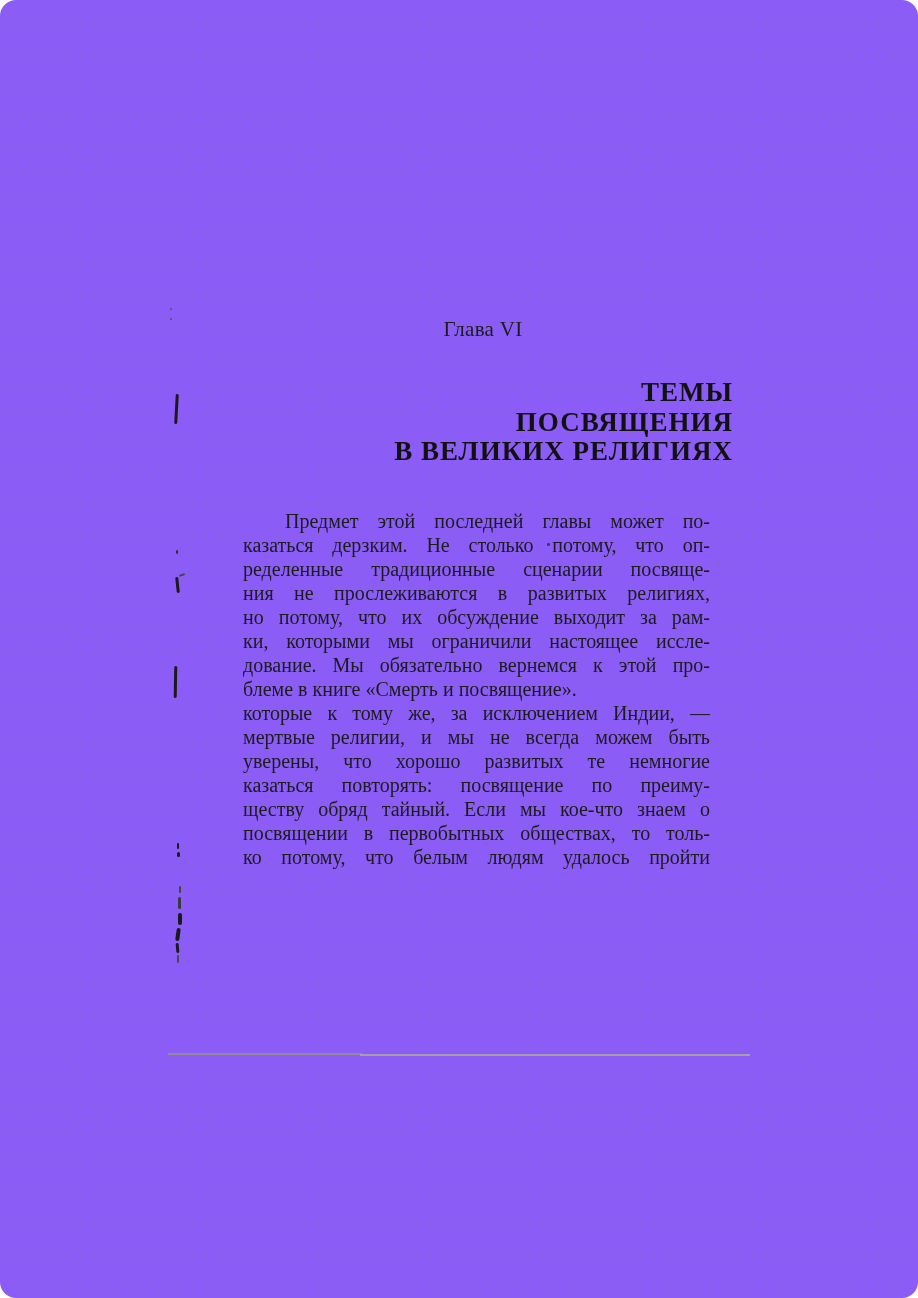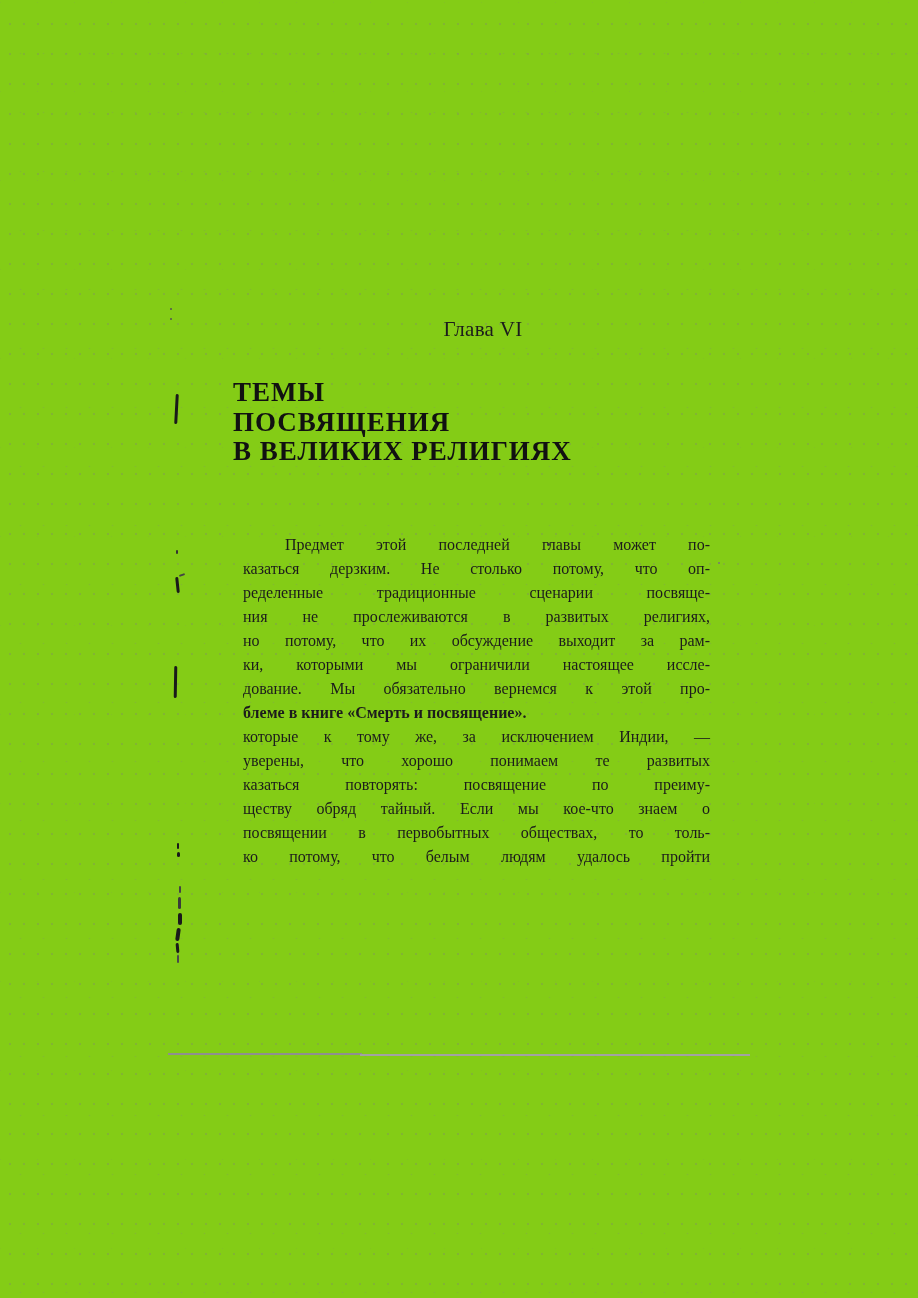--- a/index.html
+++ b/index.html
@@ -1,23 +1,24 @@
 <!DOCTYPE html>
 <html><head>
 <meta charset="utf-8">
 <style>
   html, body { margin: 0; padding: 0; }
   .page {
     position: relative;
     width: 918px;
     height: 1298px;
-    background: #84cc16;
+    background: #8b5cf6;
     overflow: hidden;
     font-family: "Liberation Serif", "DejaVu Serif", serif;
     color: #1c1c1c;
+    border-radius: 16px;
   }
   
   .noise {
     position: absolute;
     inset: 0;
     background-image:
       radial-gradient(circle, rgba(125,125,125,0.30) 0.7px, transparent 1.1px),
       radial-gradient(circle, rgba(125,125,125,0.20) 0.7px, transparent 1.1px),
       radial-gradient(circle, rgba(125,125,125,0.13) 0.6px, transparent 1px);
     background-size: 14px 30px, 23px 59px, 37px 89px;
@@ -32,44 +33,44 @@
     text-align: center;
     font-size: 21px;
     line-height: 24px;
     letter-spacing: 0.3px;
   }
   .title {
     position: absolute;
     left: 233px;
     top: 378px;
     width: 500px;
-    text-align: left;
+    text-align: right;
     font-weight: bold;
     font-size: 27px;
     line-height: 29.5px;
     letter-spacing: 1px;
     color: #111;
   }
   .body-text {
     position: absolute;
     left: 243px;
-    top: 533px;
+    top: 509px;
     width: 467px;
-    font-size: 16px;
+    font-size: 20px;
     line-height: 24px;
   }
   .line {
     width: 467px;
     height: 24px;
     text-align: justify;
     text-align-last: justify;
     white-space: nowrap;
   }
   .line.indent { padding-left: 42px; width: 425px; }
-  .line.endline { text-align-last: left; font-weight: bold; }
+  .line.endline { text-align-last: left; }
   .rule-seg {
     position: absolute;
     height: 2px;
     background: #9a9a9a;
   }
   .rule-a { left: 168px; top: 1053px; width: 194px; background:#8f8f8f; }
   .rule-b { left: 360px; top: 1054px; width: 390px; background:#a2a2a2; }
   .artifact {
     position: absolute;
     background: #1a1a1a;
@@ -98,21 +99,22 @@
   <div class="body-text">
     <div class="line indent">Предмет этой последней главы может по-</div>
     <div class="line">казаться дерзким. Не столько потому, что оп-</div>
     <div class="line">ределенные традиционные сценарии посвяще-</div>
     <div class="line">ния не прослеживаются в развитых религиях,</div>
     <div class="line">но потому, что их обсуждение выходит за рам-</div>
     <div class="line">ки, которыми мы ограничили настоящее иссле-</div>
     <div class="line">дование. Мы обязательно вернемся к этой про-</div>
     <div class="line endline">блеме в книге «Смерть и посвящение».</div>
     <div class="line">которые к тому же, за исключением Индии, —</div>
-    <div class="line">уверены, что хорошо понимаем те развитых</div>
+    <div class="line">мертвые религии, и мы не всегда можем быть</div>
+    <div class="line">уверены, что хорошо развитых те немногие</div>
     <div class="line">казаться повторять: посвящение по преиму-</div>
     <div class="line">ществу обряд тайный. Если мы кое-что знаем о</div>
     <div class="line">посвящении в первобытных обществах, то толь-</div>
     <div class="line">ко потому, что белым людям удалось пройти</div>
   </div>
 
   <div class="rule-seg rule-a"></div>
   <div class="rule-seg rule-b"></div>
 
   <span class="artifact" style="left:175px;top:394px;width:3px;height:30px;transform:rotate(3deg);"></span>

